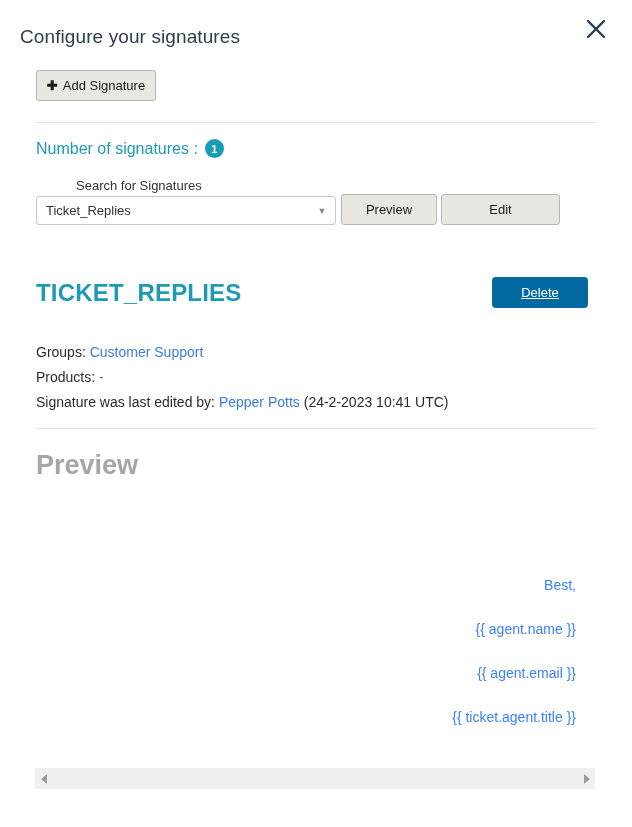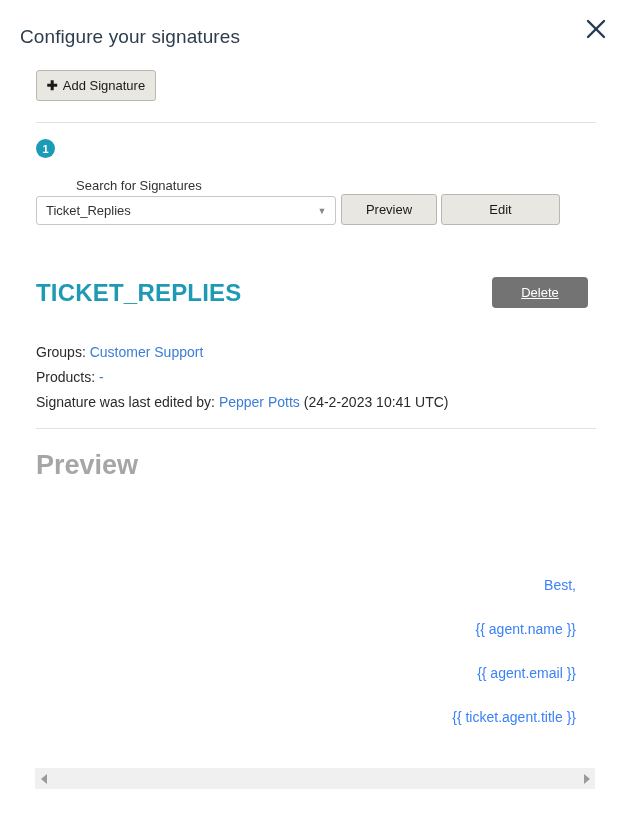--- a/index.html
+++ b/index.html
@@ -165,21 +165,21 @@
     font-weight: bold;
     color: #1f9ab5;
     letter-spacing: 0.2px;
   }
   .delete-btn {
     position: absolute;
     left: 492px;
     top: 277px;
     width: 96px;
     height: 31px;
-    background: #737373;
+    background: #0369a1;
     border: none;
     border-radius: 4px;
     color: #ffffff;
     font-family: "Liberation Sans", sans-serif;
     font-size: 13px;
     cursor: pointer;
     text-decoration: underline;
   }
 
   .meta {
@@ -263,20 +263,21 @@
 </button>
 
 <button class="btn-light add-signature-btn">
   <span class="plus-icon">✚</span>
   <span>Add Signature</span>
 </button>
 
 <div class="divider divider-top"></div>
 
 <div class="count-row">
+  <span class="count-label">Number of signatures :</span>
   <span class="count-badge">1</span>
 </div>
 
 <div class="search-label">Search for Signatures</div>
 
 <div class="select-wrap">
   <span class="select-value">Ticket_Replies</span>
   <span class="select-caret">▼</span>
 </div>
 

